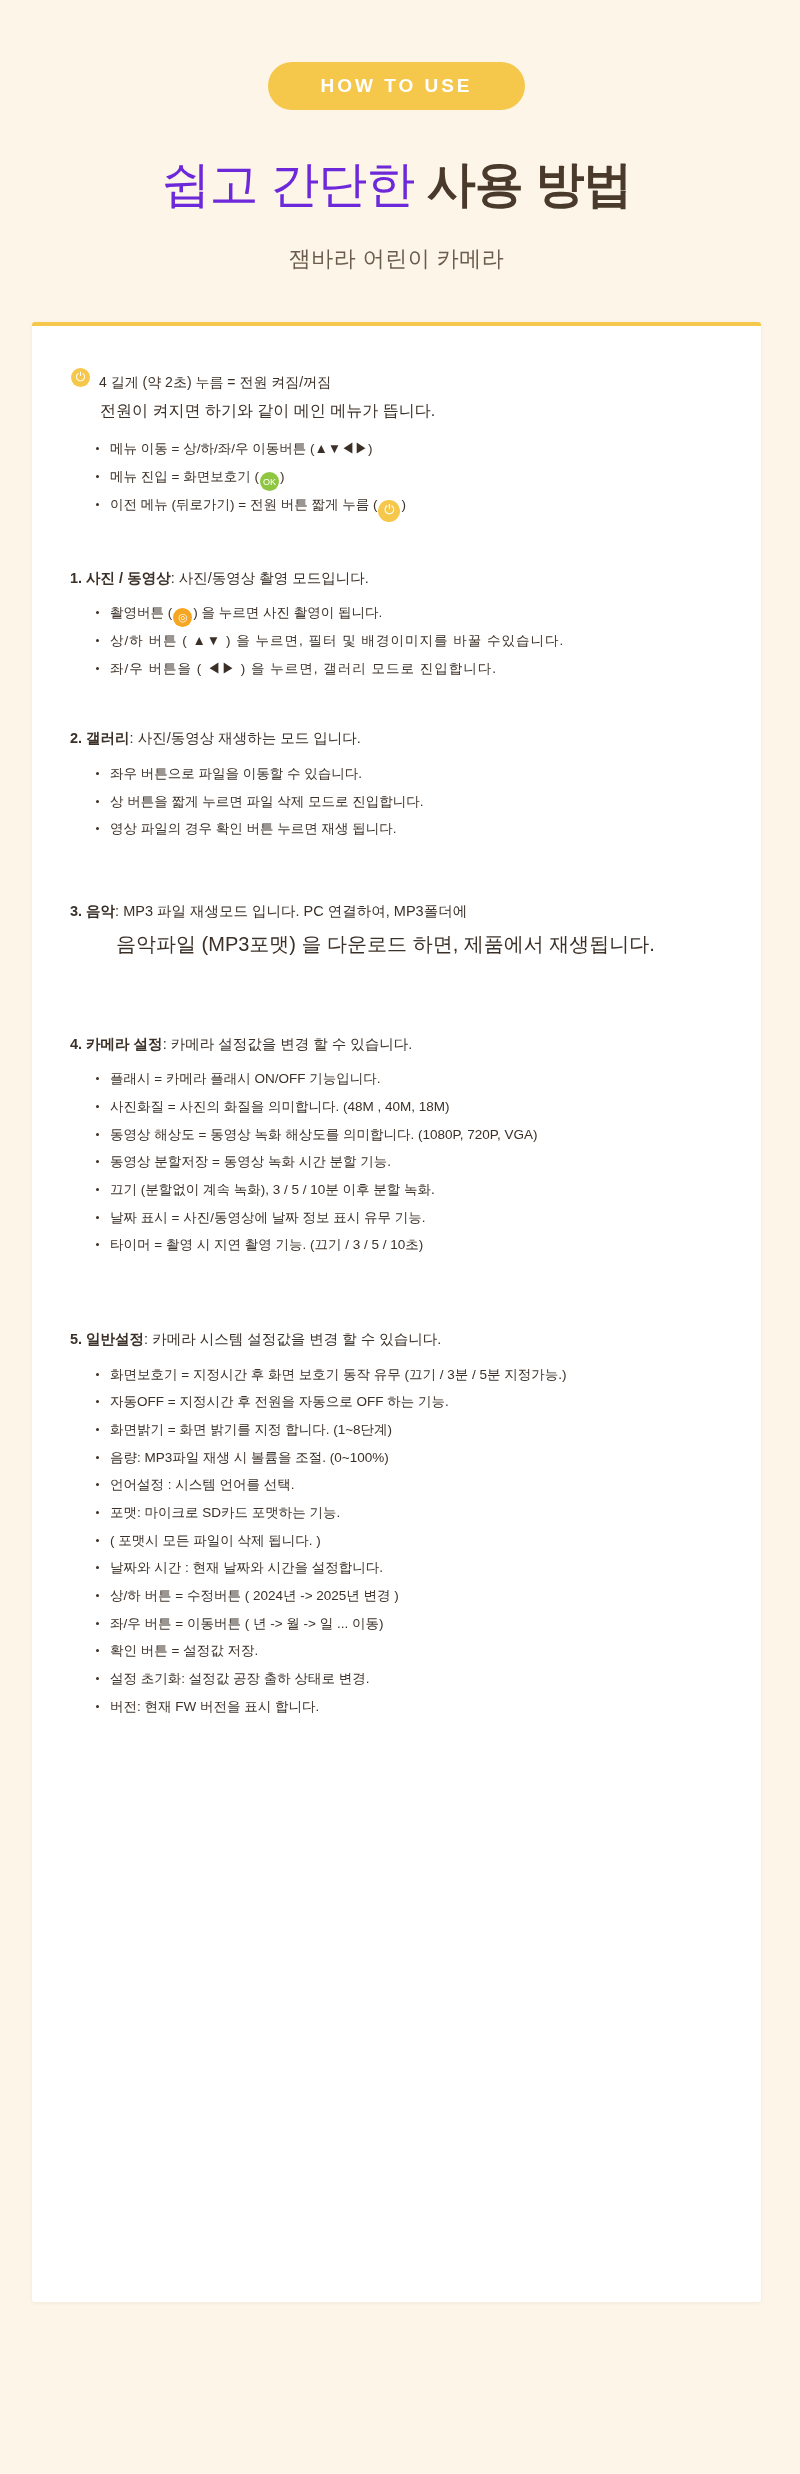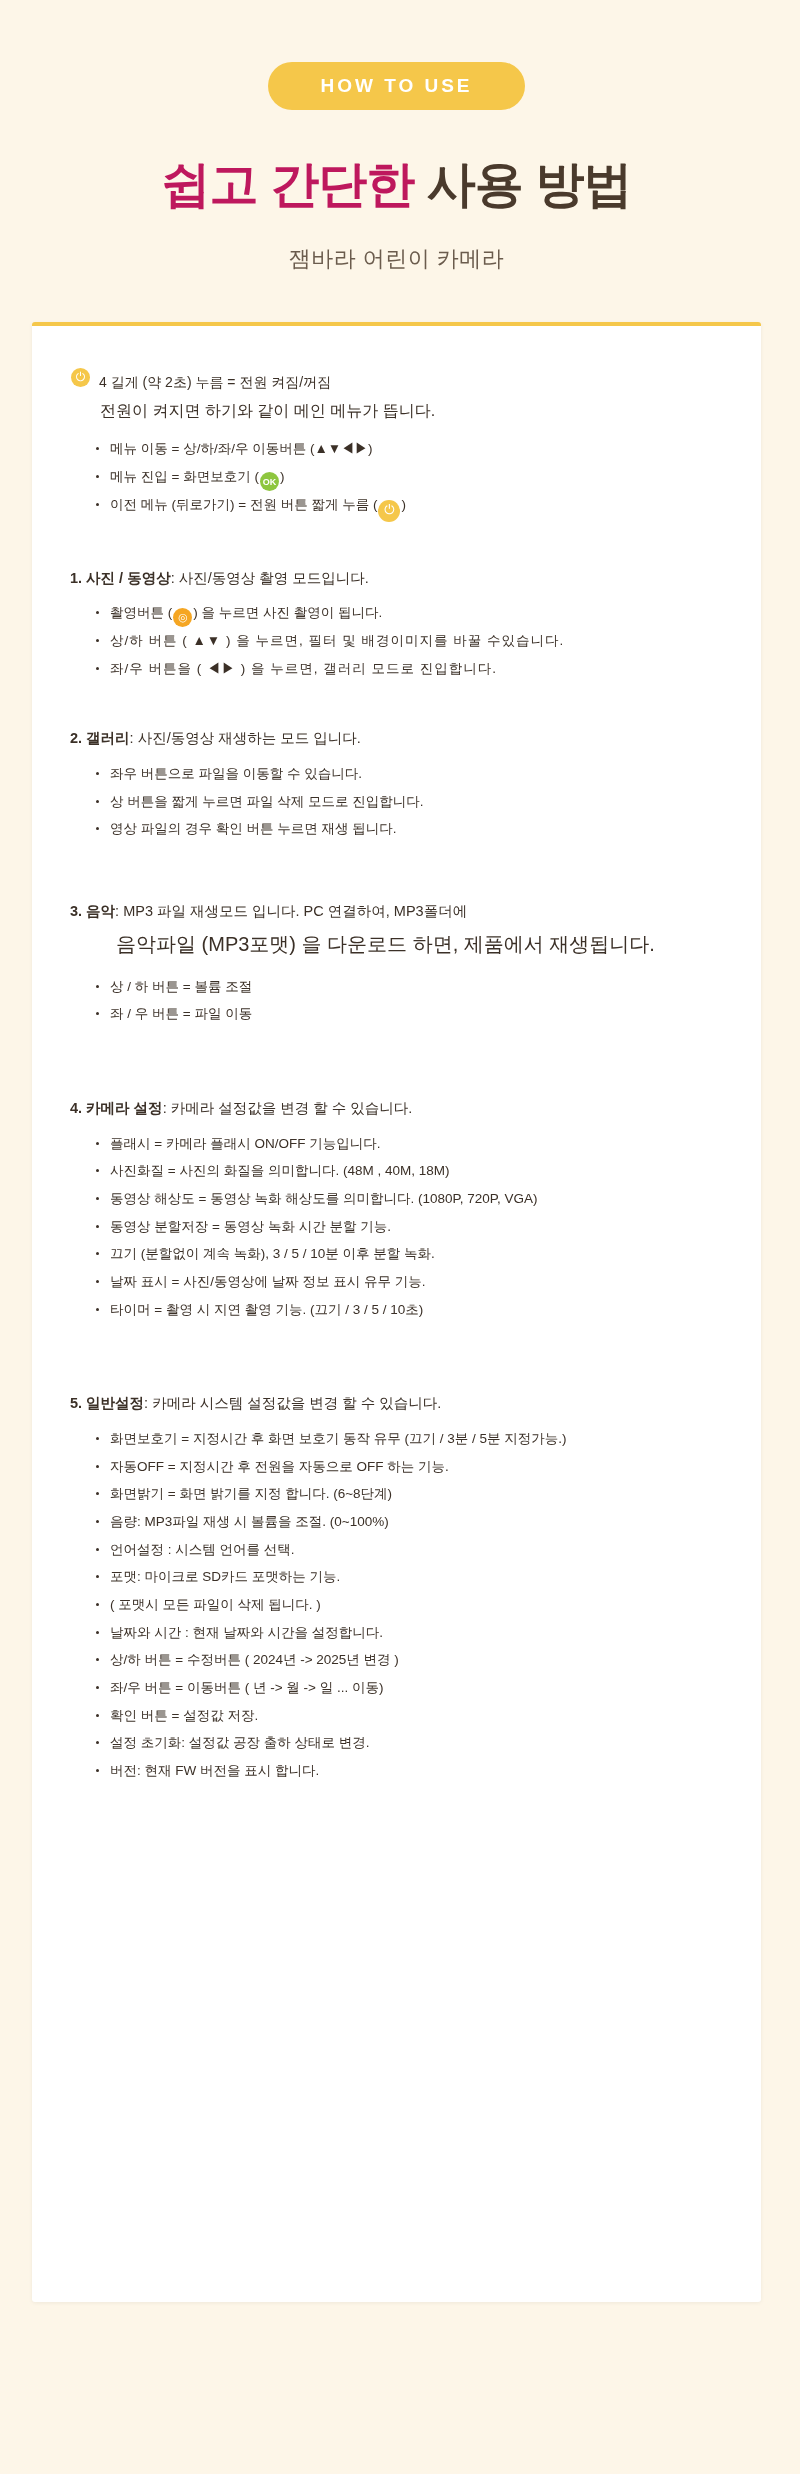--- a/index.html
+++ b/index.html
@@ -33,21 +33,21 @@
     padding: 13px 52px;
     border-radius: 40px;
   }
   .title {
     margin-top: 42px;
     font-size: 49px;
     font-weight: bold;
     letter-spacing: -1px;
     color: #4a3a2c;
   }
-  .title .light { font-weight: bold; color: #be185d; }
+  .title .light { font-weight: normal; color: #6d28d9; }
   .subtitle {
     margin-top: 26px;
     font-size: 22px;
     color: #6b5c4d;
     letter-spacing: 0.5px;
   }
 
   
   .card {
     margin: 48px 32px 40px 32px;
@@ -114,21 +114,21 @@
   .chip {
     display: inline-flex;
     align-items: center;
     justify-content: center;
     width: 19px; height: 19px;
     border-radius: 50%;
     vertical-align: -4px;
     margin: 0 1px;
   }
   .chip-power { background: #f5c74a; color: #fff; font-size: 12px; }
-  .chip-ok { background: #8ec63f; color: #fff; font-size: 9px; font-weight: bold; letter-spacing: 0; }
+  .chip-ok { background: #8ec63f; color: #fff; font-size: 9px; font-weight: normal; letter-spacing: 0; }
   .chip-shutter { background: #f5a623; color: #fff; font-size: 11px; }
   .chip-power-big {
     width: 22px; height: 22px; background: #f5c74a; color: #fff; font-size: 13px;
     vertical-align: -5px;
   }
   .arrows { letter-spacing: 1px; }
 
   .spacer-sm { height: 14px; }
   .spacer-md { height: 26px; }
   .spacer-lg { height: 38px; }
@@ -196,24 +196,20 @@
 
     <div class="spacer-md"></div>
 
     <div class="block">
       <div class="block-head">
         <span class="num">3.</span>
         <span>음악</span>
         <span class="desc">: MP3 파일 재생모드 입니다. PC 연결하여, MP3폴더에</span>
       </div>
       <div class="indent-extra" style="font-size:20px;line-height:2;">음악파일 (MP3포맷) 을 다운로드 하면, 제품에서 재생됩니다.</div>
-      <ul class="bullets">
-        <li><span>상 / 하 버튼 = 볼륨 조절</span></li>
-        <li><span>좌 / 우 버튼 = 파일 이동</span></li>
-      </ul>
     </div>
 
     <div class="spacer-lg"></div>
 
     <div class="block">
       <div class="block-head">
         <span class="num">4.</span>
         <span>카메라 설정</span>
         <span class="desc">: 카메라 설정값을 변경 할 수 있습니다.</span>
       </div>
@@ -232,21 +228,21 @@
 
     <div class="block">
       <div class="block-head">
         <span class="num">5.</span>
         <span>일반설정</span>
         <span class="desc">: 카메라 시스템 설정값을 변경 할 수 있습니다.</span>
       </div>
       <ul class="bullets">
         <li><span>화면보호기 = 지정시간 후 화면 보호기 동작 유무 (끄기 / 3분 / 5분 지정가능.)</span></li>
         <li><span>자동OFF = 지정시간 후 전원을 자동으로 OFF 하는 기능.</span></li>
-        <li><span>화면밝기 = 화면 밝기를 지정 합니다. (6~8단계)</span></li>
+        <li><span>화면밝기 = 화면 밝기를 지정 합니다. (1~8단계)</span></li>
         <li><span>음량: MP3파일 재생 시 볼륨을 조절. (0~100%)</span></li>
         <li><span>언어설정 : 시스템 언어를 선택.</span></li>
         <li><span>포맷: 마이크로 SD카드 포맷하는 기능.</span></li>
         <li><span>( 포맷시 모든 파일이 삭제 됩니다. )</span></li>
         <li><span>날짜와 시간 : 현재 날짜와 시간을 설정합니다.</span></li>
         <li><span>상/하 버튼 = 수정버튼 ( 2024년 -&gt; 2025년 변경 )</span></li>
         <li><span>좌/우 버튼 = 이동버튼 ( 년 -&gt; 월 -&gt; 일 ... 이동)</span></li>
         <li><span>확인 버튼 = 설정값 저장.</span></li>
         <li><span>설정 초기화: 설정값 공장 출하 상태로 변경.</span></li>
         <li><span>버전: 현재 FW 버전을 표시 합니다.</span></li>

